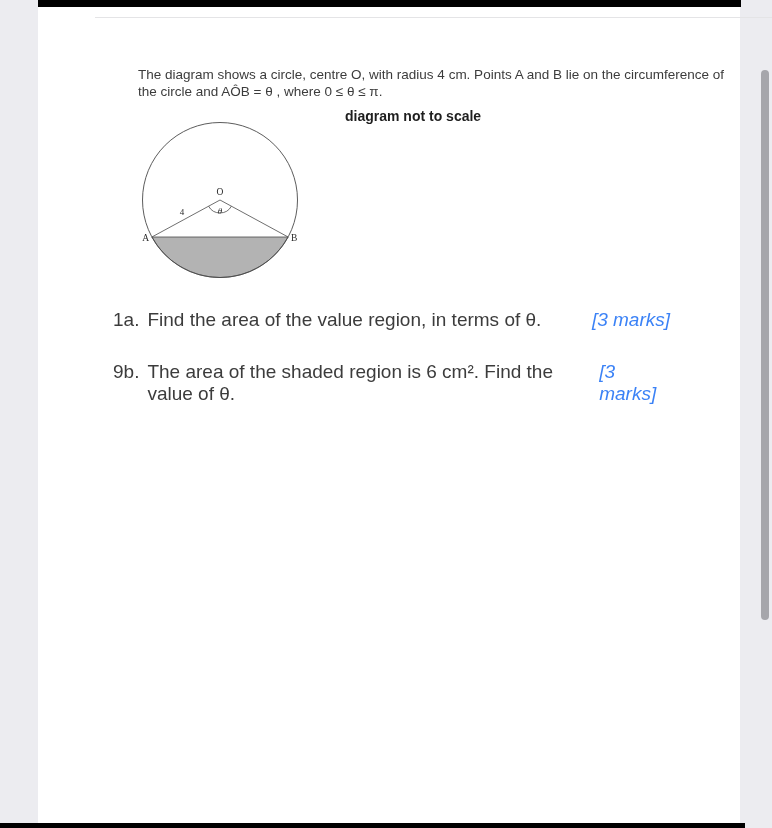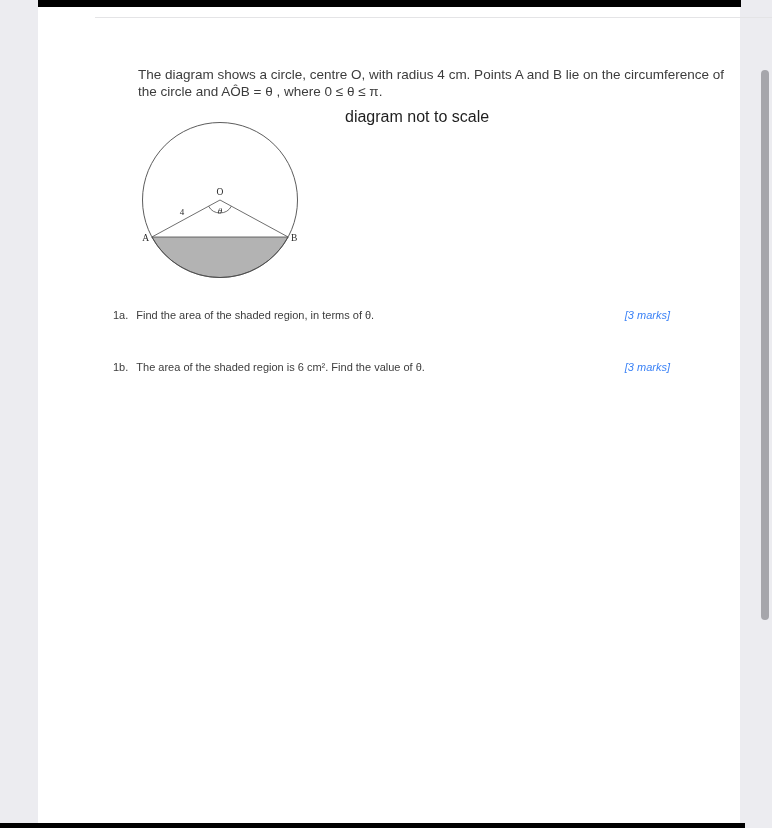--- a/index.html
+++ b/index.html
@@ -66,42 +66,42 @@
     width: 592px;
     font-size: 13.5px;
     line-height: 17px;
     color: #3c3c3c;
   }
 
   .scale-note {
     position: absolute;
     left: 307px;
     top: 108px;
-    font-size: 16px;
-    font-weight: normal;
+    font-size: 14px;
+    font-weight: bold;
     color: #1e1e1e;
   }
 
   .diagram {
     position: absolute;
     left: 103px;
     top: 121px;
   }
   .diagram text {
     font-family: "Liberation Serif", serif;
     fill: #2a2a2a;
   }
 
   .question {
     position: absolute;
     left: 75px;
     right: 70px;
     display: flex;
     align-items: baseline;
-    font-size: 11px;
+    font-size: 19px;
     color: #3c3c3c;
   }
   .question.q1a { top: 309px; }
   .question.q1b { top: 361px; }
 
   .qid { margin-right: 8px; }
   .qtext { }
   .marks {
     margin-left: auto;
     font-style: italic;
@@ -133,26 +133,26 @@
 
       <text x="79" y="74" font-size="9.5" text-anchor="middle">O</text>
       <text x="79" y="93" font-size="9" font-style="italic" text-anchor="middle">θ</text>
       <text x="41" y="94" font-size="9" text-anchor="middle">4</text>
       <text x="8" y="120" font-size="9.5" text-anchor="end">A</text>
       <text x="150" y="120" font-size="9.5" text-anchor="start">B</text>
     </svg>
 
     <div class="question q1a">
       <span class="qid">1a.</span>
-      <span class="qtext">Find the area of the shaded region, in terms of θ.</span>
+      <span class="qtext">Find the area of the value region, in terms of θ.</span>
       <span class="marks">[3 marks]</span>
     </div>
 
     <div class="question q1b">
-      <span class="qid">1b.</span>
+      <span class="qid">9b.</span>
       <span class="qtext">The area of the shaded region is 6 cm². Find the value of θ.</span>
       <span class="marks">[3 marks]</span>
     </div>
   </div>
 
   <div class="bar-top"></div>
   <div class="bar-bottom"></div>
 
   <div class="scrollbar-thumb"></div>
 

